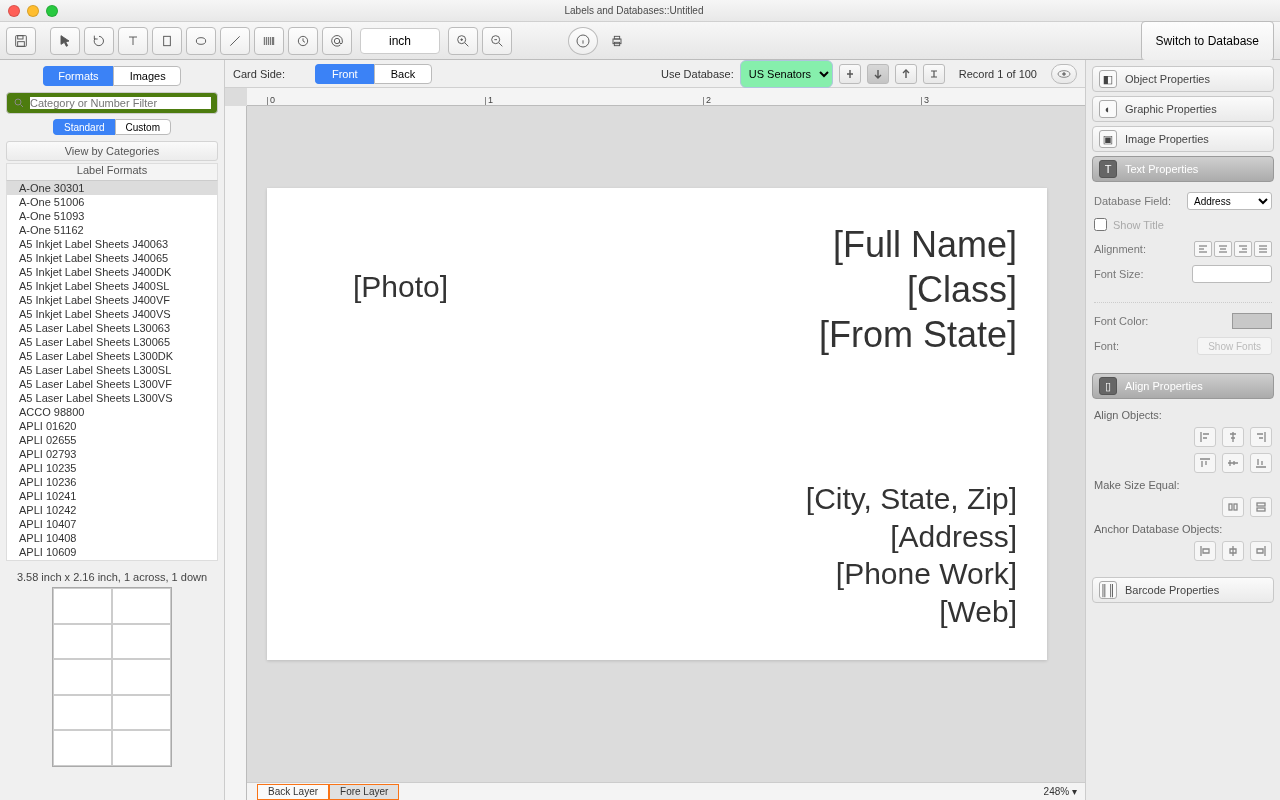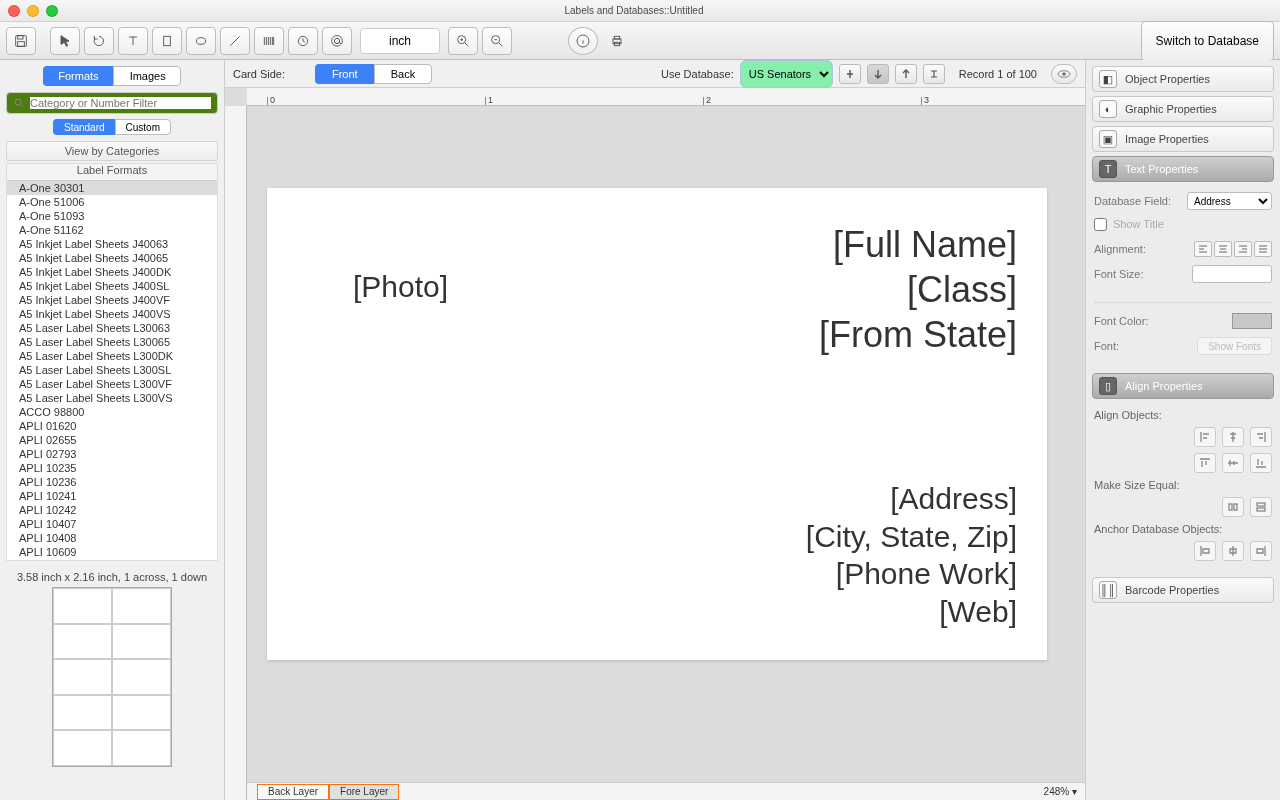--- a/index.html
+++ b/index.html
@@ -55,21 +55,21 @@
 .layer-tab.active { background: #e0e0e0; }
 .zoom { margin-left: auto; padding: 0 8px; }
 .right-panel { width: 195px; background: #ececec; border-left: 1px solid #ccc; padding: 6px; display: flex; flex-direction: column; gap: 4px; overflow-y: auto; }
 .prop-hdr { height: 26px; border: 1px solid #c8c8c8; border-radius: 4px; background: linear-gradient(#fbfbfb,#eaeaea); display: flex; align-items: center; gap: 8px; padding: 0 6px; font-size: 11px; color: #444; }
 .prop-hdr.active { background: linear-gradient(#cfcfcf,#ababab); color: #fff; border-color: #999; }
 .prop-hdr .ico { width: 18px; height: 18px; border: 1px solid #aaa; border-radius: 3px; background: #fafafa; display: flex; align-items: center; justify-content: center; }
 .prop-body { padding: 6px 2px; font-size: 11px; color: #666; }
 .prop-row { display: flex; align-items: center; justify-content: space-between; margin-bottom: 8px; }
 .prop-row label { color: #777; }
 .sel { height: 18px; border: 1px solid #bbb; border-radius: 3px; background: #fff; font-size: 10px; padding: 0 2px; }
-.chk-row { display: flex; gap: 6px; color: #aaa; margin-bottom: 10px; }
+.chk-row { display: flex; align-items: center; gap: 6px; color: #aaa; margin-bottom: 10px; }
 .chk-row input { accent-color: #888; }
 .align-btns { display: flex; gap: 2px; }
 .align-btn { width: 18px; height: 16px; border: 1px solid #bbb; background: #f8f8f8; border-radius: 2px; display: flex; align-items: center; justify-content: center; }
 .align-btn svg { width: 10px; height: 10px; stroke: #666; fill: #666; }
 .color-sw { width: 40px; height: 16px; border: 1px solid #999; background: #c8c8c8; }
 .disabled-btn { height: 18px; padding: 0 10px; border: 1px solid #ddd; border-radius: 3px; background: #f5f5f5; color: #bbb; font-size: 10px; }
 .obj-btns { display: flex; gap: 6px; justify-content: flex-end; margin: 6px 0; }
 .obj-btn { width: 22px; height: 20px; border: 1px solid #ccc; background: #f6f6f6; border-radius: 3px; display: flex; align-items: center; justify-content: center; }
 .obj-btn svg { width: 12px; height: 12px; stroke: #888; fill: none; stroke-width: 1.3; }
 </style>
@@ -286,22 +286,22 @@
         </div>
       <div class="ruler-v"></div>
       <div class="card">
         <div class="ph-photo">[Photo]</div>
         <div class="ph-block1" id="ph-block1">
             <div>[Full Name]</div>
             <div>[Class]</div>
             <div>[From State]</div>
           </div>
         <div class="ph-block2" id="ph-block2">
+            <div>[City, State, Zip]</div>
             <div>[Address]</div>
-            <div>[City, State, Zip]</div>
             <div>[Phone Work]</div>
             <div>[Web]</div>
           </div>
       </div>
       <div class="canvas-footer">
         <div style="width:10px"></div>
         <div class="layer-tab">Back Layer</div>
         <div class="layer-tab active">Fore Layer</div>
         <div class="zoom"><span>248%</span> ▾</div>
       </div>

